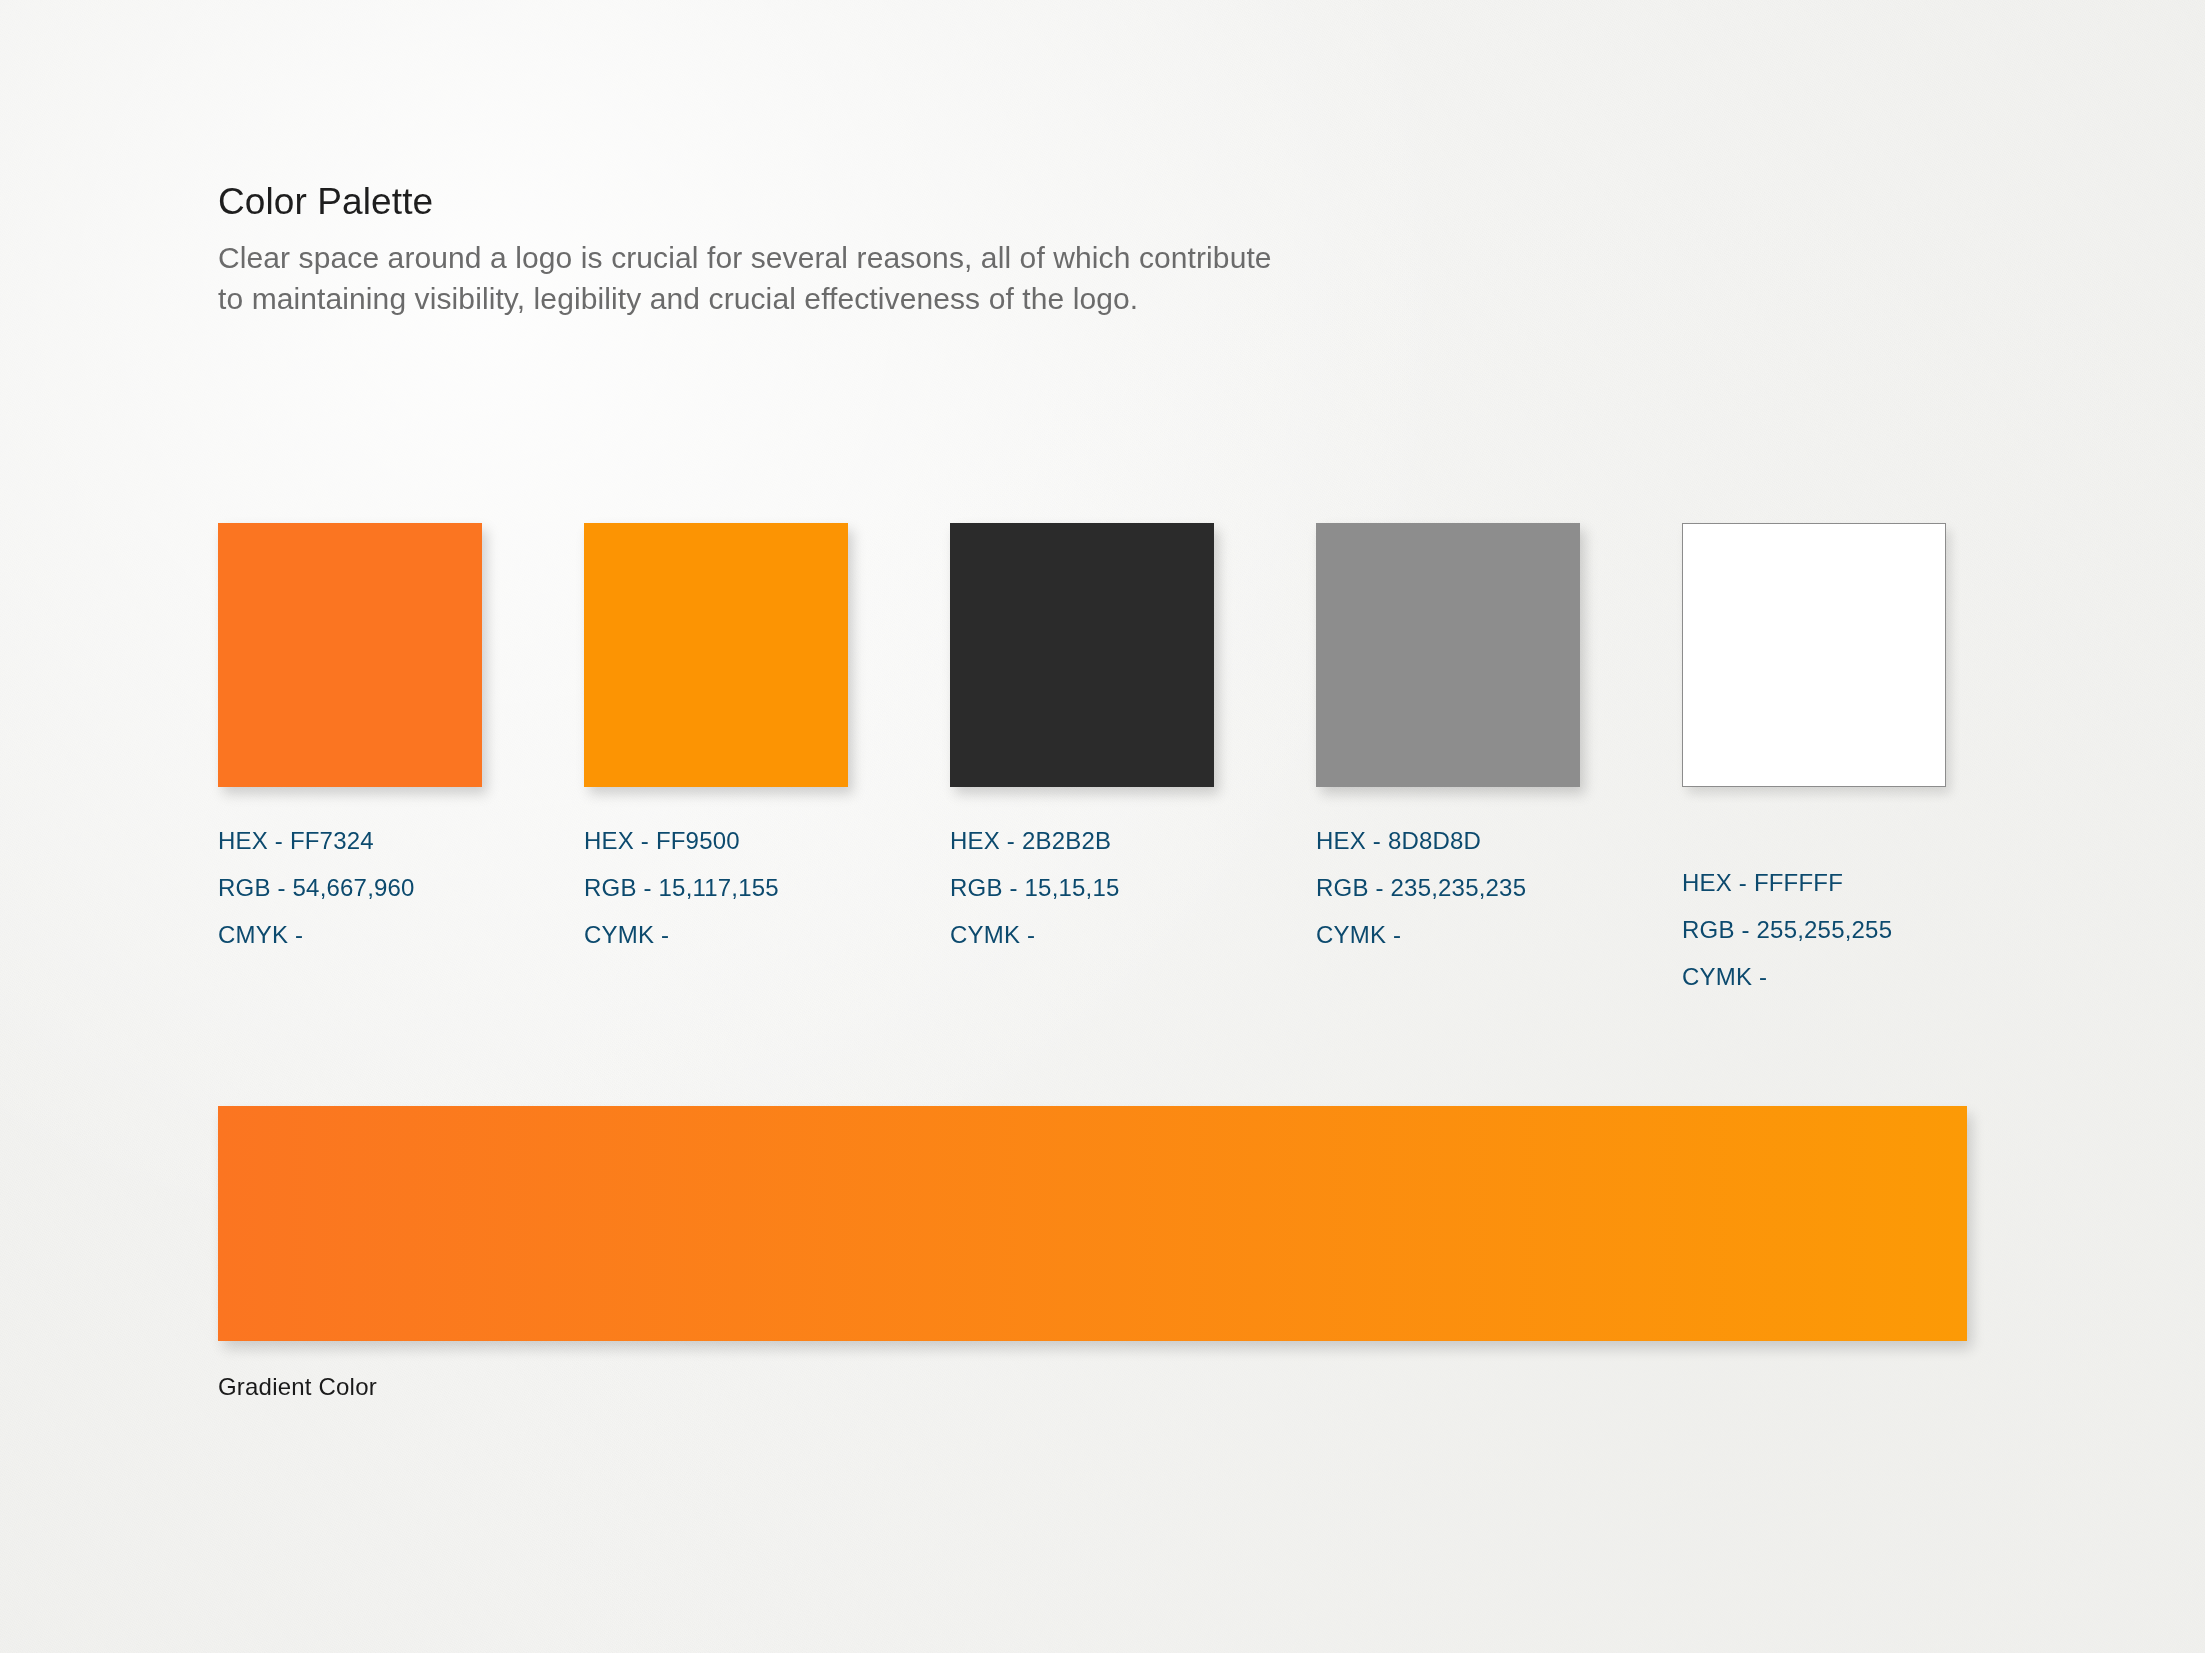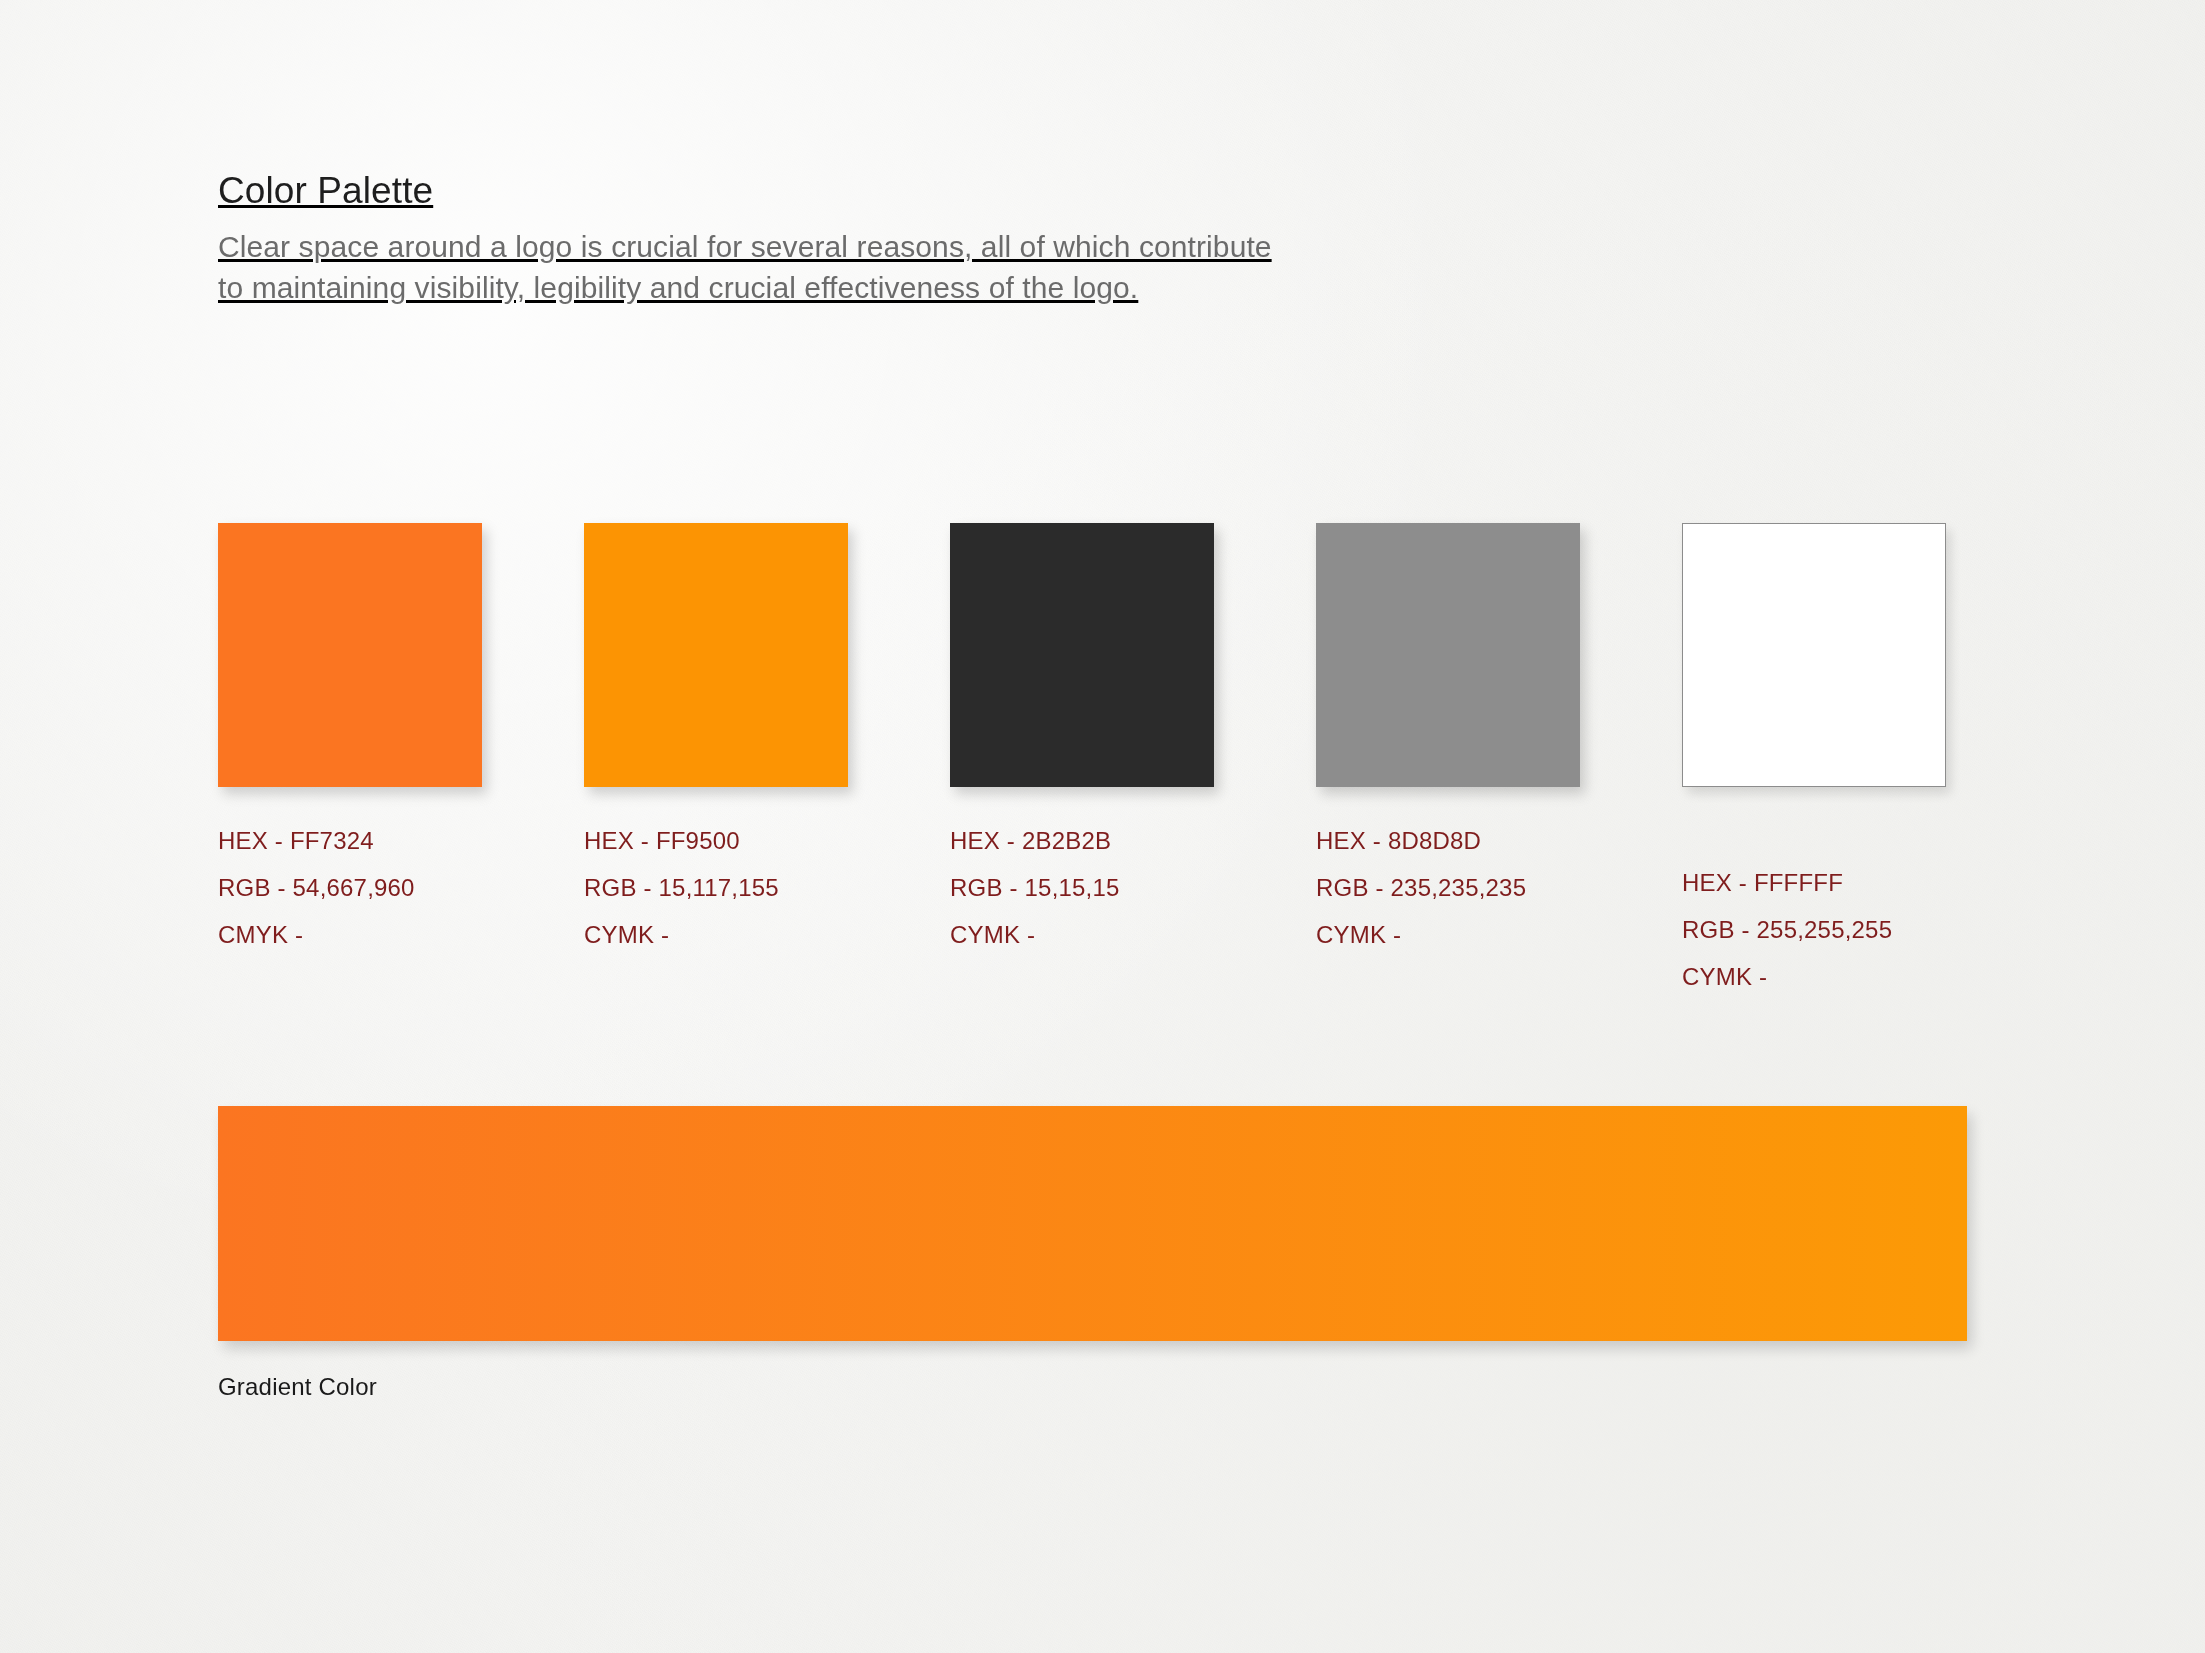--- a/index.html
+++ b/index.html
@@ -34,23 +34,22 @@
 
   #page {
     position: absolute;
     inset: 0;
   }
 
   
   #header-block {
     position: absolute;
     left: 218px;
-    top: 172px;
+    top: 183px;
     width: 1400px;
-    text-decoration: underline;
   }
 
   #page-title {
     font-size: 37px;
     line-height: 1.0;
     font-weight: 400;
     color: #1e1e1e;
     letter-spacing: 0.1px;
     margin: 0;
     white-space: nowrap;
@@ -97,21 +96,21 @@
   .swatch-chip.bordered {
     box-sizing: border-box;
     border: 1.6px solid #8c8c8c;
     box-shadow: 5.4px 6.5px 10.8px rgba(0,0,0,0.13);
   }
 
   .swatch-info {
     padding-top: 31px;
     font-size: 24px;
     line-height: 1.95;
-    color: #7f1d1d;
+    color: #0c4a6e;
     letter-spacing: 0.2px;
     white-space: nowrap;
   }
   .swatch-info .info-line { display: block; }
 
   
   #gradient-block {
     position: absolute;
     left: 218px;
     top: 1106px;

